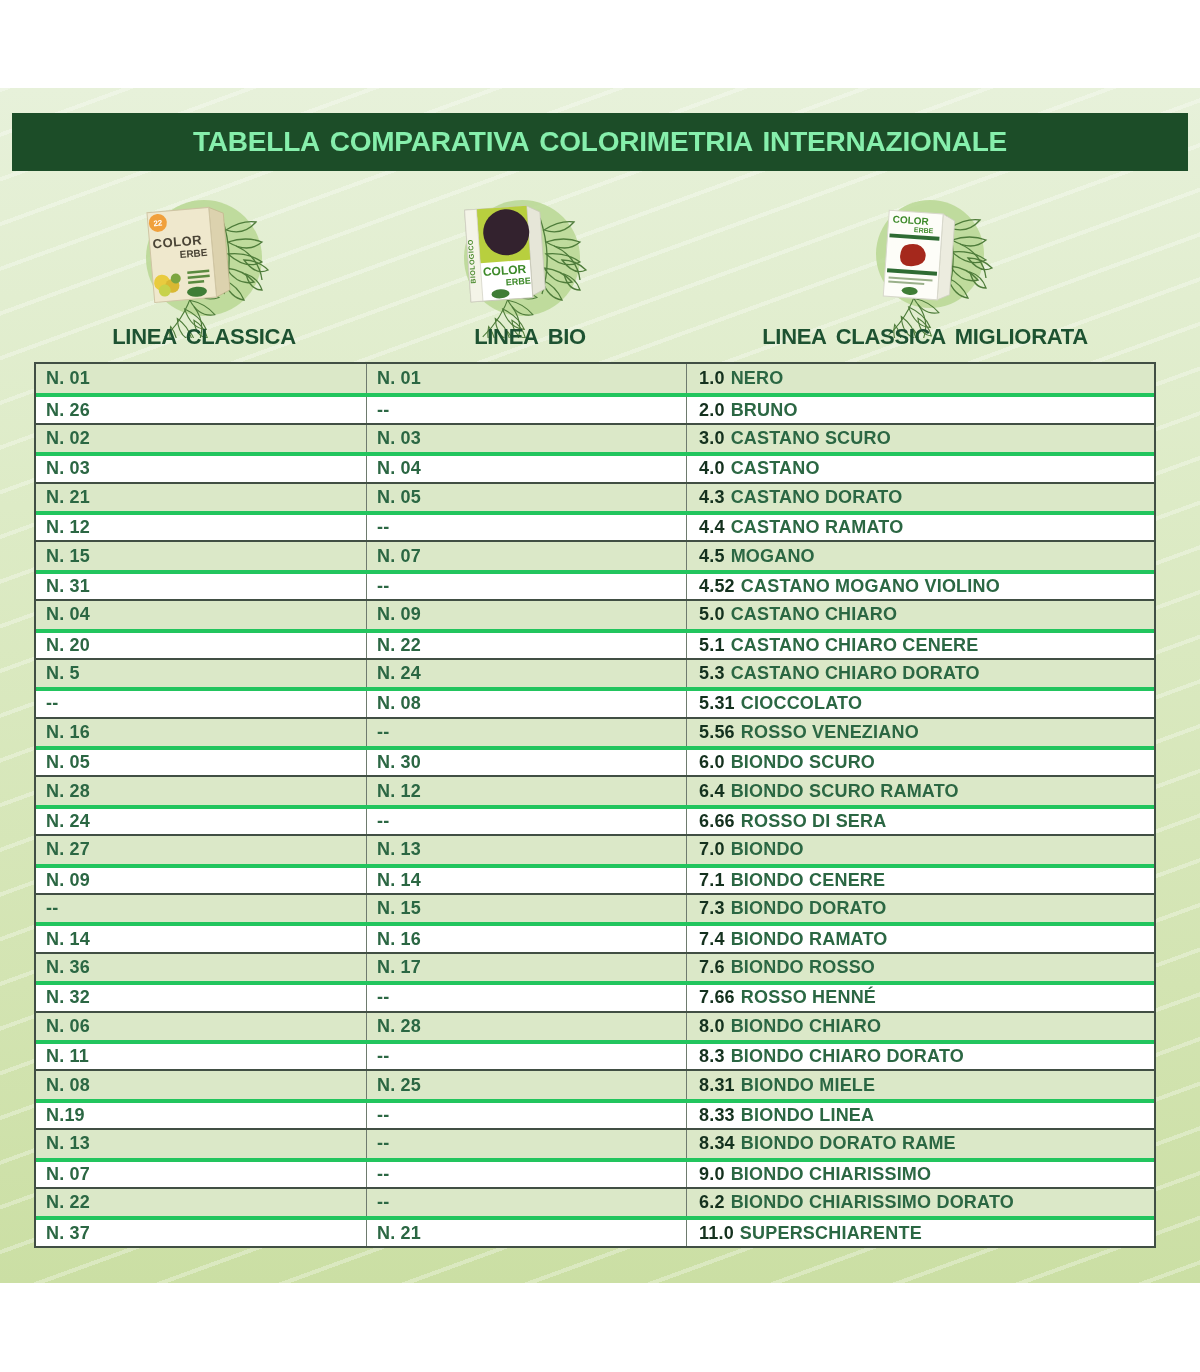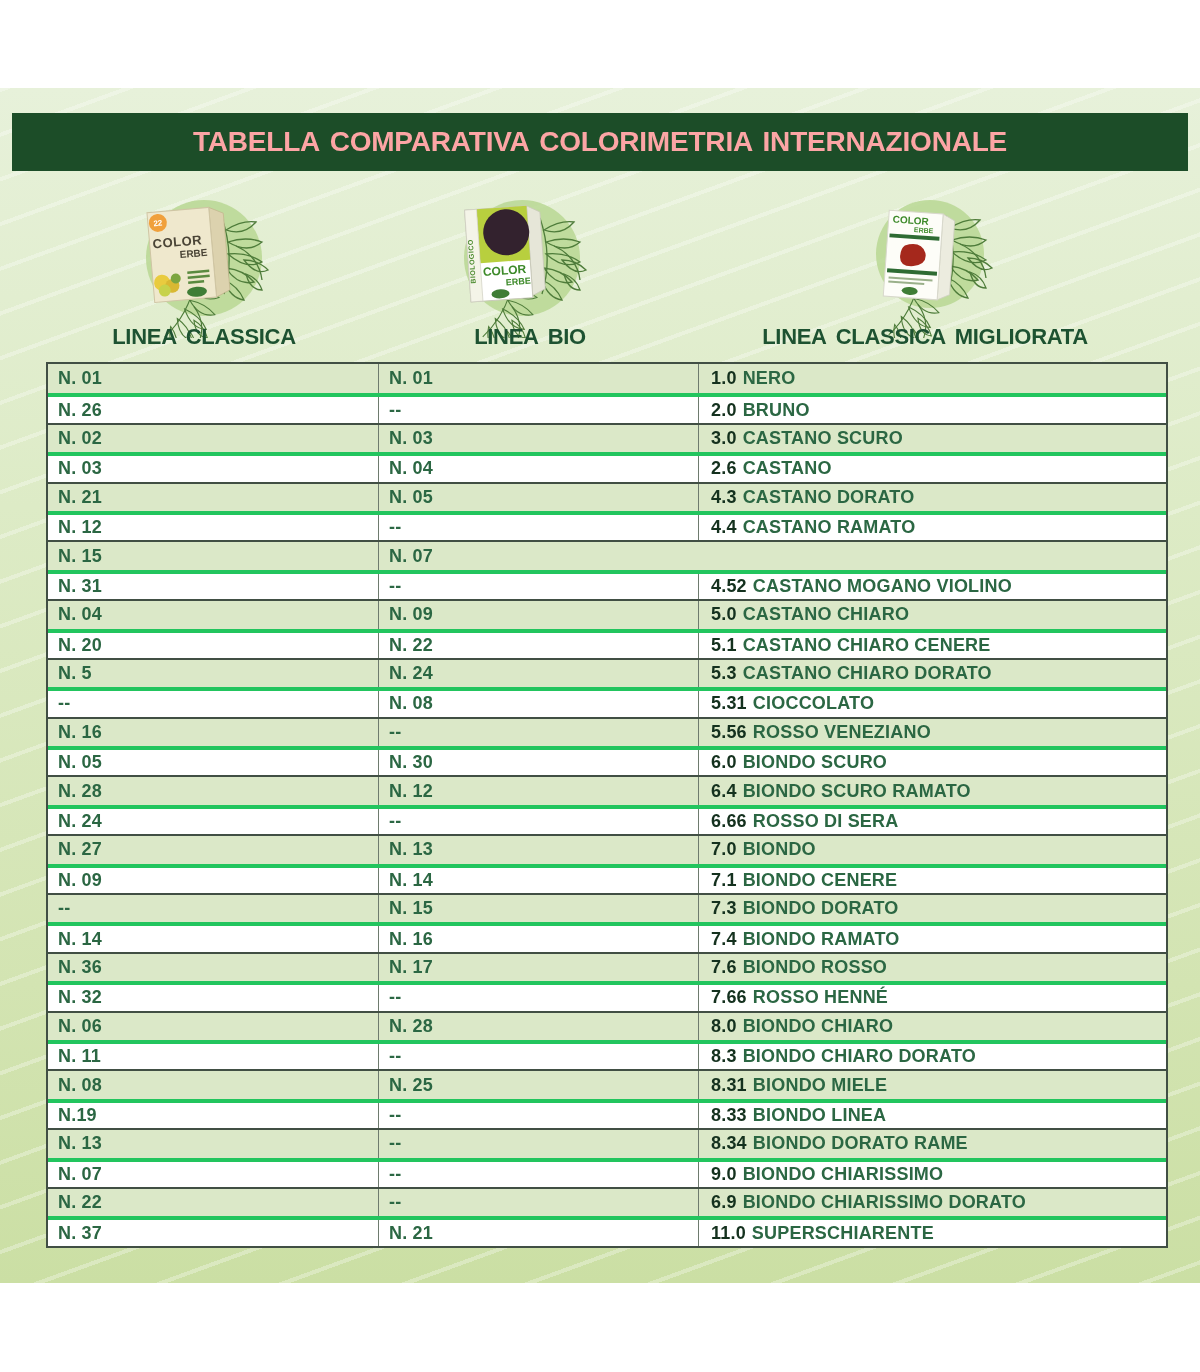--- a/index.html
+++ b/index.html
@@ -14,40 +14,40 @@
     background-image:
       repeating-linear-gradient(160deg, rgba(255,255,255,0.30) 0px, rgba(255,255,255,0.30) 4px, rgba(255,255,255,0) 4px, rgba(255,255,255,0) 42px),
       linear-gradient(180deg,#e7f1da 0%,#ddebc6 35%,#d3e4b2 75%,#cbdfa4 100%);
   }
   
   .banner{
     position:absolute;left:12px;top:25px;width:1176px;height:58px;
     background:#1c4d28;display:flex;align-items:center;justify-content:center;
   }
   .banner h1{
-    margin:8px;color:#fca5a5;font-size:28px;font-weight:700;
+    margin:8px;color:#86efac;font-size:28px;font-weight:700;
     letter-spacing:-0.2px;word-spacing:3px;white-space:nowrap;
   }
   
   .product{position:absolute;top:100px;width:220px;height:150px;}
   .product.p1{left:96px;}
   .product.p2{left:412px;}
   .product.p3{left:812px;}
   
   .col-head{
     position:absolute;top:228px;height:42px;line-height:42px;
     text-align:center;color:#1d5231;font-weight:700;font-size:22px;
     letter-spacing:-0.3px;word-spacing:4px;white-space:nowrap;
   }
   .ch1{left:38px;width:332px;}
   .ch2{left:370px;width:320px;}
   .ch3{left:690px;width:470px;}
   
   .ctable{
-    position:absolute;left:46px;top:274px;width:1122px;
+    position:absolute;left:34px;top:274px;width:1122px;
     border:2px solid #414f44;background:#ffffff;box-sizing:border-box;
   }
   .t-row{
     display:grid;grid-template-columns:330px 320px 1fr;
     height:29.4px;box-sizing:border-box;align-items:center;
   }
   .t-row.green{background:#dbe8c8;border-top:2px solid #414f44;}
   .t-row.white{background:#ffffff;border-top:4px solid #22c55e;}
   .t-row:first-child{border-top:none;}
   .cell{
@@ -177,21 +177,21 @@
     <div class="cell intl">
       <span class="code">3.0</span>
       <span class="cname">CASTANO SCURO</span>
     </div>
   </div>
 
   <div class="t-row white">
     <div class="cell">N. 03</div>
     <div class="cell">N. 04</div>
     <div class="cell intl">
-      <span class="code">2.6</span>
+      <span class="code">4.0</span>
       <span class="cname">CASTANO</span>
     </div>
   </div>
 
   <div class="t-row green">
     <div class="cell">N. 21</div>
     <div class="cell">N. 05</div>
     <div class="cell intl">
       <span class="code">4.3</span>
       <span class="cname">CASTANO DORATO</span>
@@ -203,20 +203,24 @@
     <div class="cell">--</div>
     <div class="cell intl">
       <span class="code">4.4</span>
       <span class="cname">CASTANO RAMATO</span>
     </div>
   </div>
 
   <div class="t-row green">
     <div class="cell">N. 15</div>
     <div class="cell">N. 07</div>
+    <div class="cell intl">
+      <span class="code">4.5</span>
+      <span class="cname">MOGANO</span>
+    </div>
   </div>
 
   <div class="t-row white">
     <div class="cell">N. 31</div>
     <div class="cell">--</div>
     <div class="cell intl">
       <span class="code">4.52</span>
       <span class="cname">CASTANO MOGANO VIOLINO</span>
     </div>
   </div>
@@ -398,21 +402,21 @@
     <div class="cell intl">
       <span class="code">9.0</span>
       <span class="cname">BIONDO CHIARISSIMO</span>
     </div>
   </div>
 
   <div class="t-row green">
     <div class="cell">N. 22</div>
     <div class="cell">--</div>
     <div class="cell intl">
-      <span class="code">6.9</span>
+      <span class="code">6.2</span>
       <span class="cname">BIONDO CHIARISSIMO DORATO</span>
     </div>
   </div>
 
   <div class="t-row white">
     <div class="cell">N. 37</div>
     <div class="cell">N. 21</div>
     <div class="cell intl">
       <span class="code">11.0</span>
       <span class="cname">SUPERSCHIARENTE</span>

